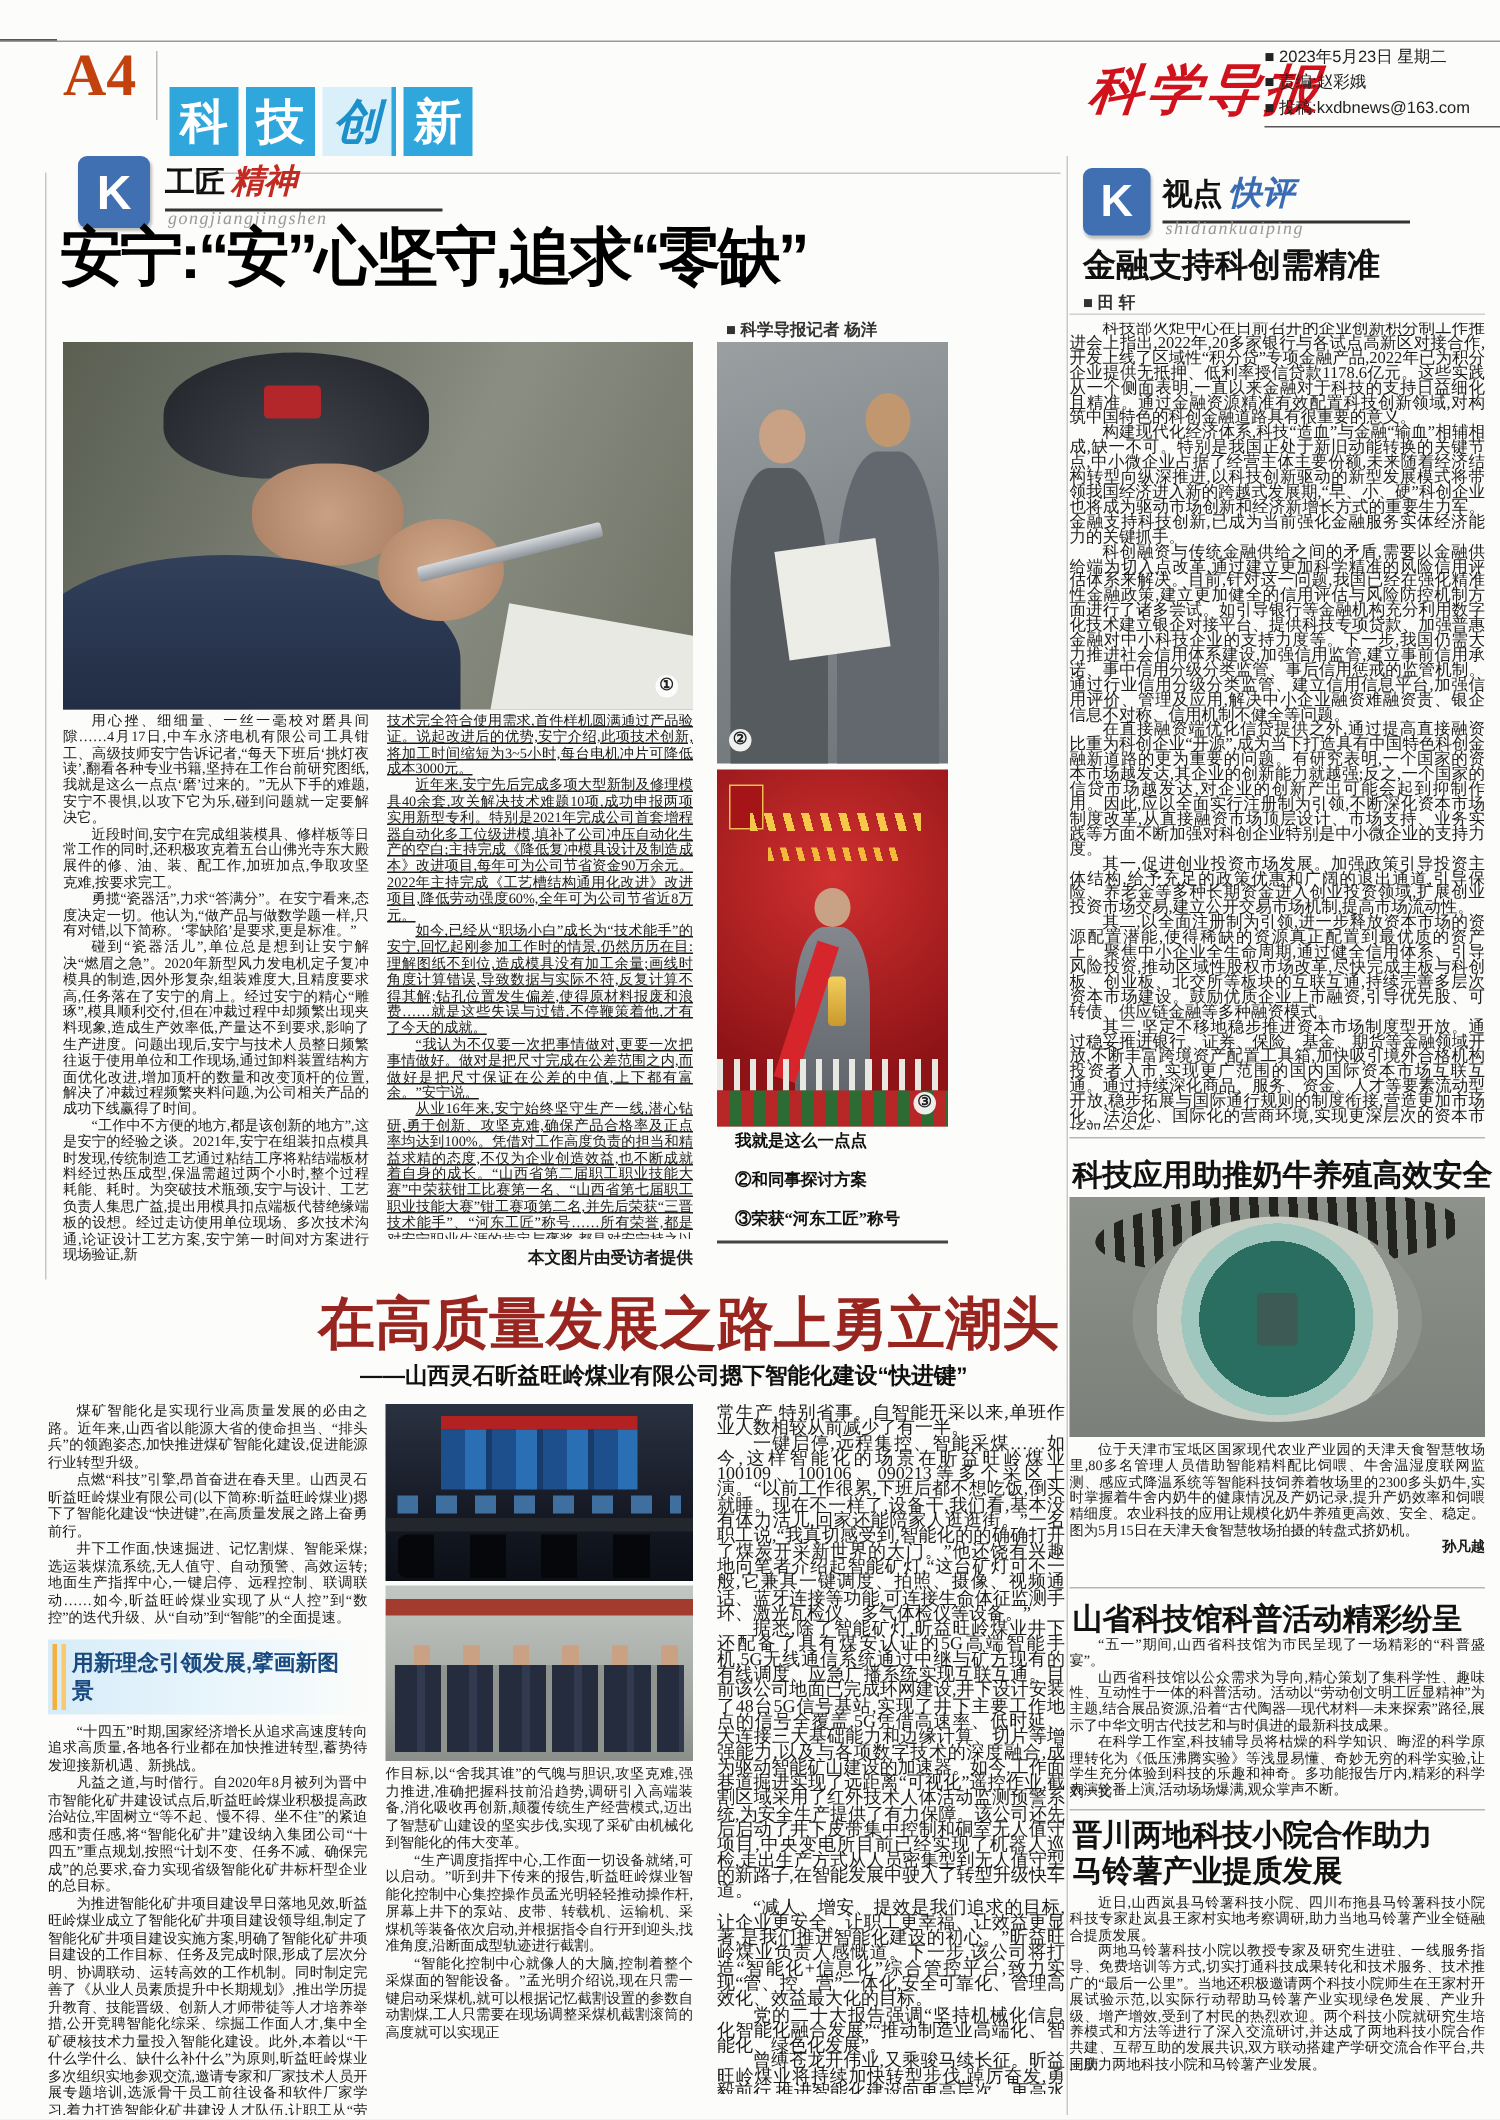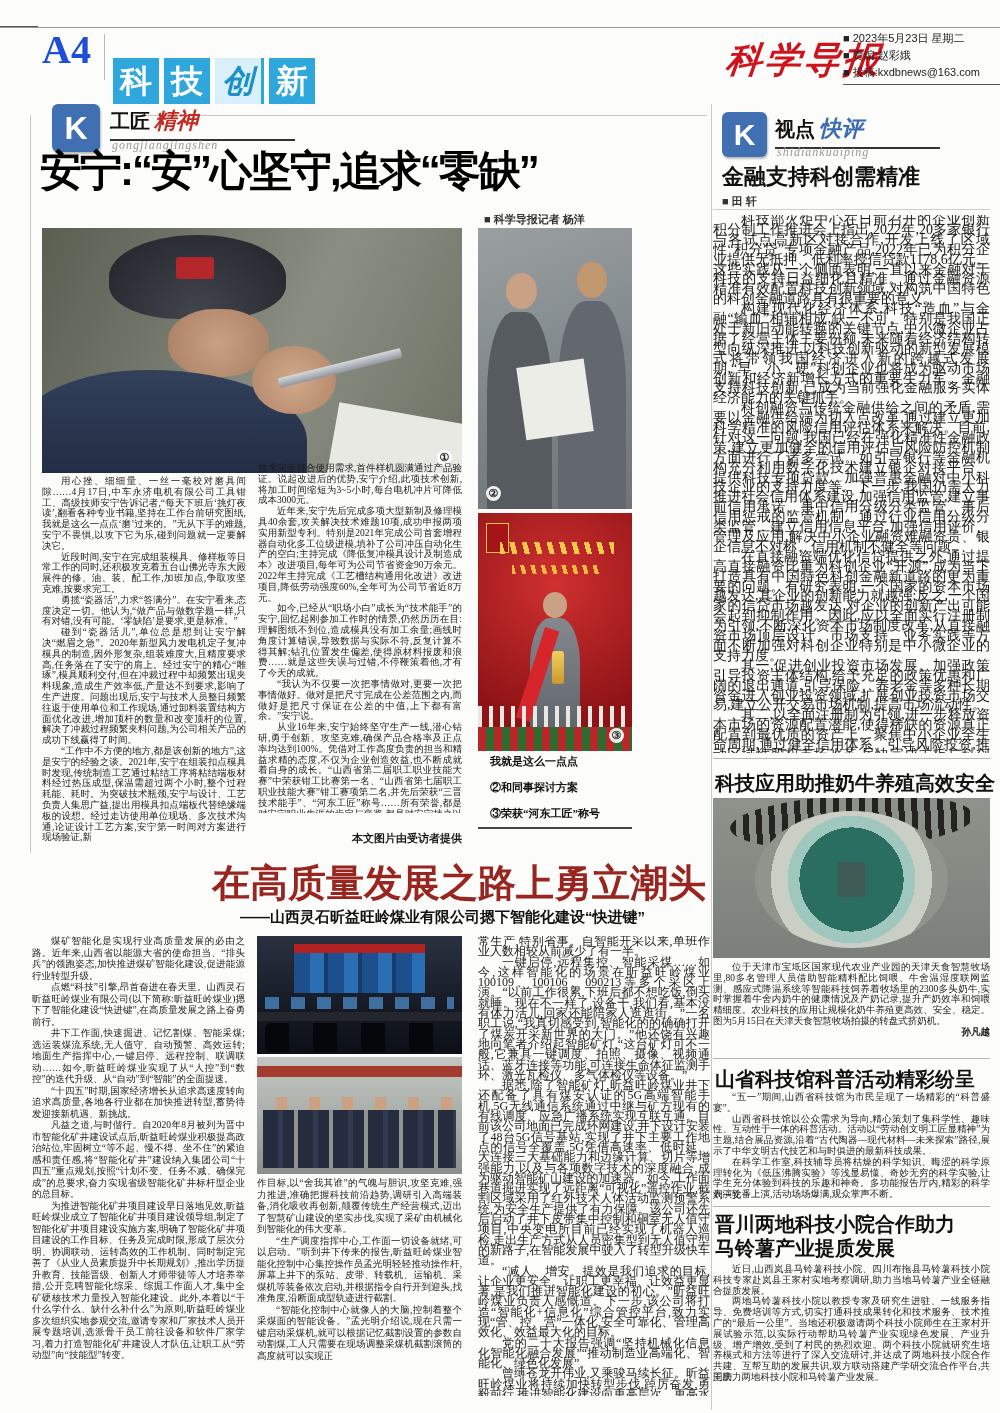--- a/index.html
+++ b/index.html
@@ -1,21 +1,21 @@
 <!DOCTYPE html>
 <html><head>
 <meta charset="utf-8">
 <style>
   html,body{margin:0;padding:0;background:#e9e9e5;}
   .page{position:relative;width:1000px;height:1413px;background:#fcfcfa;margin:0 auto;overflow:hidden;
         font-family:"Liberation Serif",serif;color:#1a1a1a;}
   .abs{position:absolute;}
   .rule{background:#9a9a96;height:1px;}
   
-  .pageno{font:bold 40px "Liberation Serif",serif;color:#1d4ed8;}
+  .pageno{font:bold 40px "Liberation Serif",serif;color:#c2410c;}
   .tile{display:inline-block;width:46px;height:46px;margin-right:5px;background:#2fa7dc;color:#fff;
         font:bold 32px/46px "Liberation Sans",sans-serif;text-align:center;vertical-align:top;}
   .tile.alt{background:#d9effa;color:#1d8fc9;font-style:italic;border-right:3px solid #2fa7dc;}
   .masthead{font:bold italic 36px "Liberation Serif",serif;color:#d0121c;letter-spacing:3px;transform:skewX(-6deg);}
   .hinfo{font:11px/17px "Liberation Sans",sans-serif;color:#222;}
   .hinfo div{white-space:nowrap;}
   
   .kbadge{background:#4170b2;color:#fff;border-radius:6px;text-align:center;
           font:bold 32px/48px "Liberation Sans",sans-serif;box-shadow:1px 2px 2px rgba(0,0,0,.25);}
   .secblack{font:bold 20px "Liberation Sans",sans-serif;color:#111;}
@@ -27,21 +27,21 @@
   .mainhead{font:900 42px/46px "Liberation Sans",sans-serif;letter-spacing:-2px;color:#000;white-space:nowrap;}
   .midhead{font:900 38px/42px "Liberation Sans",sans-serif;color:#98251f;white-space:nowrap;}
   .midsub{font:bold 15px "Liberation Sans",sans-serif;color:#111;white-space:nowrap;}
   .rtitle{font:bold 20px "Liberation Sans",sans-serif;color:#111;white-space:nowrap;}
   .byline{font:bold 11px "Liberation Sans",sans-serif;color:#333;}
   
   .col p{margin:0;text-indent:2em;text-align:justify;}
   .bodyA{font-size:9.5px;line-height:10.8px;overflow:hidden;}
   .bodyB{font-size:9.5px;line-height:11.5px;overflow:hidden;}
   .bodyC{font-size:12px;line-height:10.3px;overflow:hidden;}
-  .bodyF{font-size:14px;line-height:9.9px;overflow:hidden;}
+  .bodyF{font-size:11px;line-height:9.9px;overflow:hidden;}
   .bodyR{font-size:9.5px;line-height:10.8px;overflow:hidden;}
   .noind1 > p:first-child{text-indent:0;}
   .sigline{text-align:right;font-weight:bold;}
   .siginline{font-weight:normal;margin-top:-10.3px;}
   
   .subhead{position:relative;margin:7px 0;padding:6px 6px 6px 16px;
            background:linear-gradient(90deg,#d7ecf8 0%,#eef8fd 70%,#fcfcfa 100%);
            font:bold 14.5px "Liberation Sans",sans-serif;color:#18497f;text-indent:0!important;}
   .subhead::before{content:"";position:absolute;left:3px;top:3px;bottom:3px;width:3px;
            background:#f6b03c;box-shadow:6px 0 0 #f8c96f;}
@@ -123,41 +123,42 @@
       <div>我就是这么一点点</div>
       <div>②和同事探讨方案</div>
       <div>③荣获“河东工匠”称号</div>
     </div>
   <div class="abs" style="left:478px;top:827px;width:154px;height:2px;background:#444;"></div>
   <div class="abs credit" style="left:258px;top:831px;width:204px;">本文图片由受访者提供</div>
 
   <div class="abs col bodyA" style="left:42px;top:476px;width:204px;height:374px;">
       <p>用心挫、细细量、一丝一毫校对磨具间隙……4月17日,中车永济电机有限公司工具钳工、高级技师安宁告诉记者,“每天下班后‘挑灯夜读’,翻看各种专业书籍,坚持在工作台前研究图纸,我就是这么一点点‘磨’过来的。”无从下手的难题,安宁不畏惧,以攻下它为乐,碰到问题就一定要解决它。</p>
       <p>近段时间,安宁在完成组装模具、修样板等日常工作的同时,还积极攻克着五台山佛光寺东大殿展件的修、油、装、配工作,加班加点,争取攻坚克难,按要求完工。</p>
-      <p>勇揽“瓷器活”,力求“答满分”。在安宁看来,态度决定一切。他认为,“做产品与做数学题一样,只有对错,没有可能。‘零缺陷’是要求,更是标准。”</p>
+      <p>勇揽“瓷器活”,力求“答满分”。在安宁看来,态度决定一切。他认为,“做产品与做数学题一样,只有对错,以下简称。‘零缺陷’是要求,更是标准。”</p>
       <p>碰到“瓷器活儿”,单位总是想到让安宁解决“燃眉之急”。2020年新型风力发电机定子复冲模具的制造,因外形复杂,组装难度大,且精度要求高,任务落在了安宁的肩上。经过安宁的精心“雕琢”,模具顺利交付,但在冲裁过程中却频繁出现夹料现象,造成生产效率低,产量达不到要求,影响了生产进度。问题出现后,安宁与技术人员整日频繁往返于使用单位和工作现场,通过卸料装置结构方面优化改进,增加顶杆的数量和改变顶杆的位置,解决了冲裁过程频繁夹料问题,为公司相关产品的成功下线赢得了时间。</p>
       <p>“工作中不方便的地方,都是该创新的地方”,这是安宁的经验之谈。2021年,安宁在组装扣点模具时发现,传统制造工艺通过粘结工序将粘结端板材料经过热压成型,保温需超过两个小时,整个过程耗能、耗时。为突破技术瓶颈,安宁与设计、工艺负责人集思广益,提出用模具扣点端板代替绝缘端板的设想。经过走访使用单位现场、多次技术沟通,论证设计工艺方案,安宁第一时间对方案进行现场验证,新</p>
     </div>
-  <div class="abs col bodyA noind1" style="left:258px;top:463px;width:204px;height:350px;">
+  <div class="abs col bodyA noind1" style="left:258px;top:476px;width:204px;height:350px;text-decoration:underline;">
       <p>技术完全符合使用需求,首件样机圆满通过产品验证。说起改进后的优势,安宁介绍,此项技术创新,将加工时间缩短为3~5小时,每台电机冲片可降低成本3000元。</p>
       <p>近年来,安宁先后完成多项大型新制及修理模具40余套,攻关解决技术难题10项,成功申报两项实用新型专利。特别是2021年完成公司首套增程器自动化多工位级进模,填补了公司冲压自动化生产的空白;主持完成《降低复冲模具设计及制造成本》改进项目,每年可为公司节省资金90万余元。2022年主持完成《工艺槽结构通用化改进》改进项目,降低劳动强度60%,全年可为公司节省近8万元。</p>
       <p>如今,已经从“职场小白”成长为“技术能手”的安宁,回忆起刚参加工作时的情景,仍然历历在目:理解图纸不到位,造成模具没有加工余量;画线时角度计算错误,导致数据与实际不符,反复计算不得其解;钻孔位置发生偏差,使得原材料报废和浪费……就是这些失误与过错,不停鞭策着他,才有了今天的成就。</p>
       <p>“我认为不仅要一次把事情做对,更要一次把事情做好。做对是把尺寸完成在公差范围之内,而做好是把尺寸保证在公差的中值,上下都有富余。”安宁说。</p>
       <p>从业16年来,安宁始终坚守生产一线,潜心钻研,勇于创新、攻坚克难,确保产品合格率及正点率均达到100%。凭借对工作高度负责的担当和精益求精的态度,不仅为企业创造效益,也不断成就着自身的成长。“山西省第二届职工职业技能大赛”中荣获钳工比赛第一名、“山西省第七届职工职业技能大赛”钳工赛项第二名,并先后荣获“三晋技术能手”、“河东工匠”称号……所有荣誉,都是对安宁职业生涯的肯定与褒奖,都是对安宁持之以恒、坚守初心的诠释与回报。</p>
     </div>
 
   <div class="abs midhead" style="left:212px;top:862px;">在高质量发展之路上勇立潮头</div>
   <div class="abs midsub" style="left:240px;top:908px;">——山西灵石昕益旺岭煤业有限公司摁下智能化建设“快进键”</div>
 
   <div class="abs col bodyB" style="left:32px;top:936px;width:213px;height:474px;">
     <div class="col">
         <p>煤矿智能化是实现行业高质量发展的必由之路。近年来,山西省以能源大省的使命担当、“排头兵”的领跑姿态,加快推进煤矿智能化建设,促进能源行业转型升级。</p>
         <p>点燃“科技”引擎,昂首奋进在春天里。山西灵石昕益旺岭煤业有限公司(以下简称:昕益旺岭煤业)摁下了智能化建设“快进键”,在高质量发展之路上奋勇前行。</p>
         <p>井下工作面,快速掘进、记忆割煤、智能采煤;选运装煤流系统,无人值守、自动预警、高效运转;地面生产指挥中心,一键启停、远程控制、联调联动……如今,昕益旺岭煤业实现了从“人控”到“数控”的迭代升级、从“自动”到“智能”的全面提速。</p>
       </div>
+    <div class="subhead">用新理念引领发展,擘画新图景</div>
     <div class="col">
         <p>“十四五”时期,国家经济增长从追求高速度转向追求高质量,各地各行业都在加快推进转型,蓄势待发迎接新机遇、新挑战。</p>
         <p>凡益之道,与时偕行。自2020年8月被列为晋中市智能化矿井建设试点后,昕益旺岭煤业积极提高政治站位,牢固树立“等不起、慢不得、坐不住”的紧迫感和责任感,将“智能化矿井”建设纳入集团公司“十四五”重点规划,按照“计划不变、任务不减、确保完成”的总要求,奋力实现省级智能化矿井标杆型企业的总目标。</p>
         <p>为推进智能化矿井项目建设早日落地见效,昕益旺岭煤业成立了智能化矿井项目建设领导组,制定了智能化矿井项目建设实施方案,明确了智能化矿井项目建设的工作目标、任务及完成时限,形成了层次分明、协调联动、运转高效的工作机制。同时制定完善了《从业人员素质提升中长期规划》,推出学历提升教育、技能晋级、创新人才师带徒等人才培养举措,公开竞聘智能化综采、综掘工作面人才,集中全矿硬核技术力量投入智能化建设。此外,本着以“干什么学什么、缺什么补什么”为原则,昕益旺岭煤业多次组织实地参观交流,邀请专家和厂家技术人员开展专题培训,选派骨干员工前往设备和软件厂家学习,着力打造智能化矿井建设人才队伍,让职工从“劳动型”向“技能型”转变。</p>
       </div>
   </div>
 
   <div class="abs photo" style="left:257px;top:936px;width:205px;height:118px;background:linear-gradient(180deg,#2a3140 0%,#151a25 60%,#0c0f16 100%);">
     <div class="abs" style="left:18%;top:7%;width:64%;height:7%;background:#b32222;"></div>
     <div class="abs" style="left:18%;top:14%;width:64%;height:34%;background:repeating-linear-gradient(90deg,#1d4f8c 0 16px,#2a6fb4 16px 30px,#173c6b 30px 34px);"></div>

